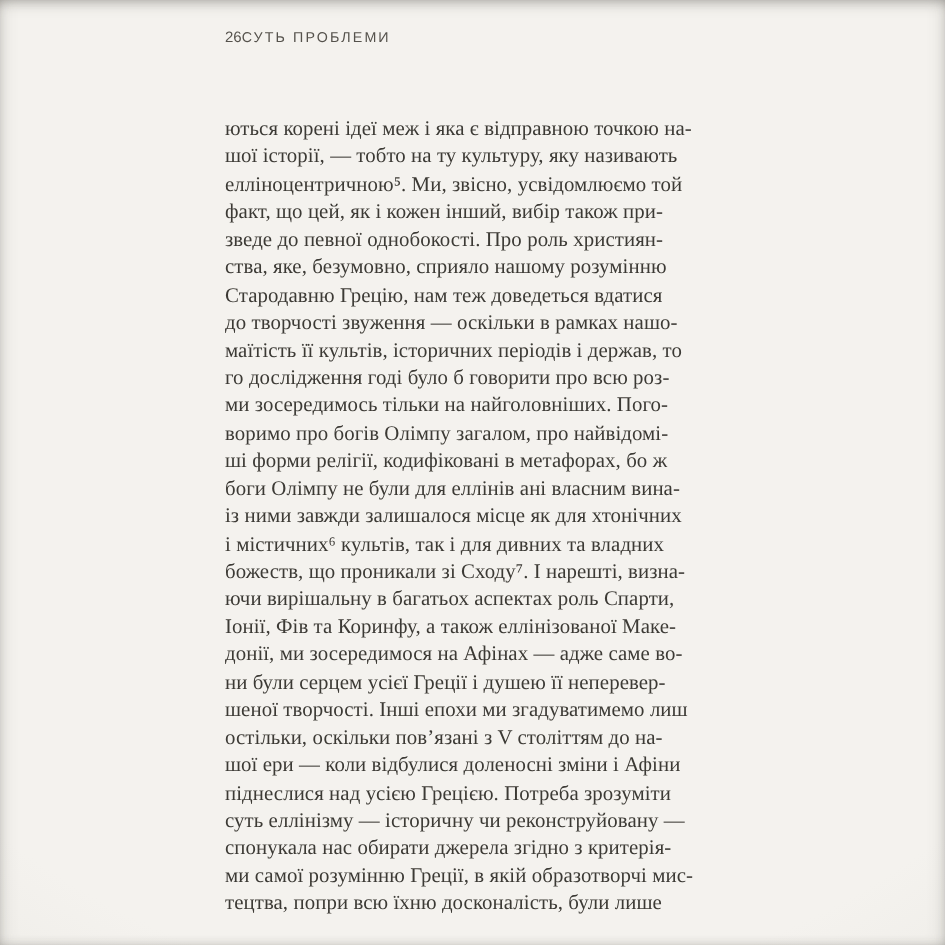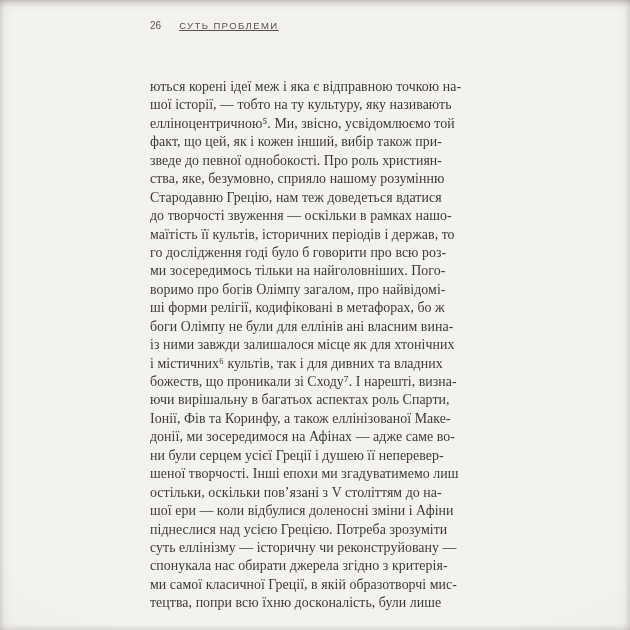--- a/index.html
+++ b/index.html
@@ -25,34 +25,32 @@
                inset -6px 0 14px -10px rgba(90,88,82,.45);
   }
   .page-inner{
     position:absolute;
     left:150px;top:20px;
     width:340px;
   }
   .header{
     display:flex;
     align-items:flex-start;
-    gap:18px;
     font-family:"Liberation Sans","DejaVu Sans",sans-serif;
     color:var(--header_text);
     font-size:9.5px;
     letter-spacing:1.4px;
     margin-bottom:20px;
   }
   .pagenum{
     font-size:10px;
     letter-spacing:0;
   }
   .running{
     text-transform:uppercase;
-    text-decoration:underline;
   }
   .body{
     color:var(--text);
     font-size:13.9px;
     margin-top:47px;
   }
   .line{
     height:18.45px;
     line-height:18.45px;
     white-space:nowrap;
@@ -93,17 +91,17 @@
         <div class="line">ючи вирішальну в багатьох аспектах роль Спарти,</div>
         <div class="line">Іонії, Фів та Коринфу, а також еллінізованої Маке-</div>
         <div class="line">донії, ми зосередимося на Афінах — адже саме во-</div>
         <div class="line">ни були серцем усієї Греції і душею її неперевер-</div>
         <div class="line">шеної творчості. Інші епохи ми згадуватимемо лиш</div>
         <div class="line">остільки, оскільки пов’язані з V століттям до на-</div>
         <div class="line">шої ери — коли відбулися доленосні зміни і Афіни</div>
         <div class="line">піднеслися над усією Грецією. Потреба зрозуміти</div>
         <div class="line">суть еллінізму — історичну чи реконструйовану —</div>
         <div class="line">спонукала нас обирати джерела згідно з критерія-</div>
-        <div class="line">ми самої класичної Греції, в якій образотворчі мис-</div>
+        <div class="line">ми самої розумінню Греції, в якій образотворчі мис-</div>
         <div class="line">тецтва, попри всю їхню досконалість, були лише</div>
       </div>
   </div>
 </div>
 
 </body></html>

